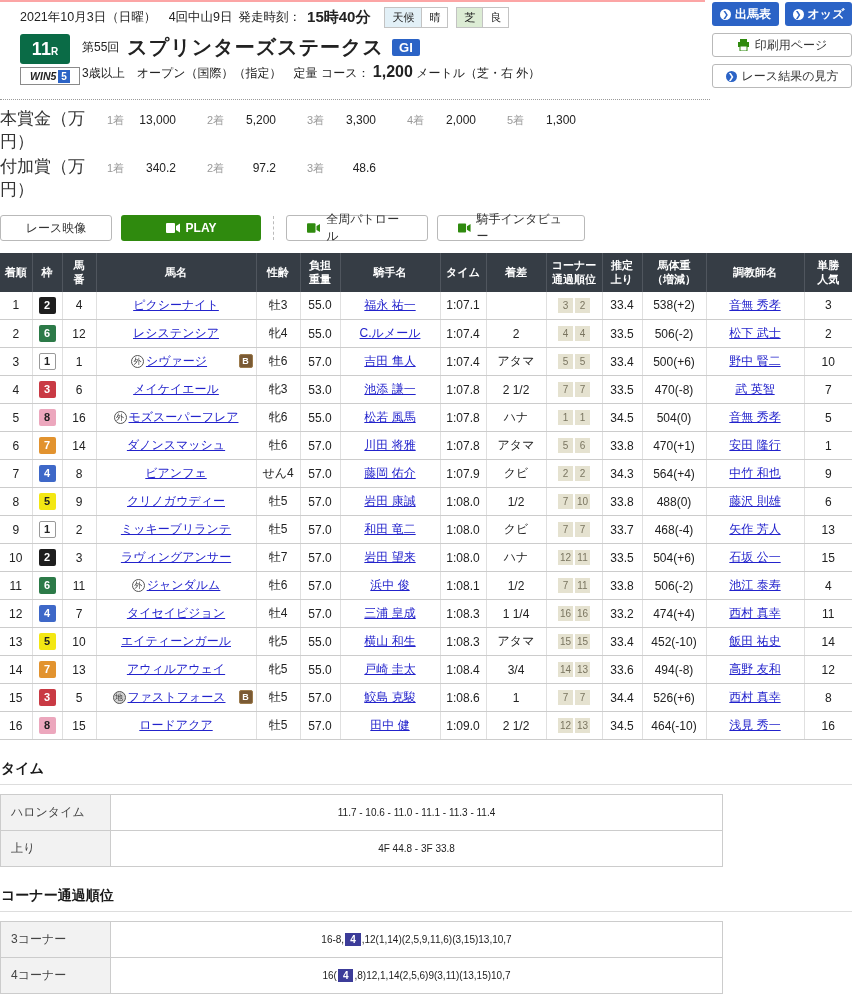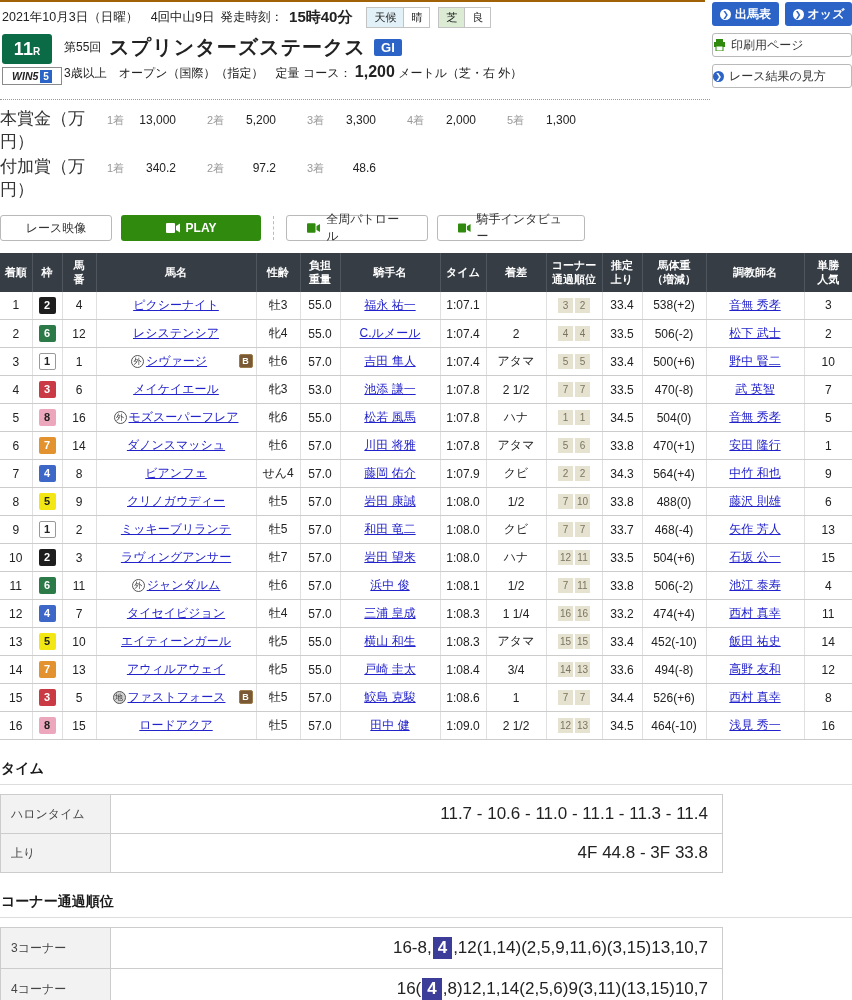--- a/index.html
+++ b/index.html
@@ -6,37 +6,37 @@
   html,body { margin:0; padding:0; }
   body {
     width:852px; background:#fff; color:#222;
     font-family:"Liberation Sans","DejaVu Sans",sans-serif;
     font-size:12px;
   }
   a { color:#2323cc; text-decoration:underline; cursor:pointer; }
 
   
   .topbar { display:flex; justify-content:space-between; padding:0 0 2px 0; }
-  .main-col { width:705px; border-top:2px solid #a16207; padding:5px 0 0 2px;text-align:center; }
+  .main-col { width:705px; border-top:2px solid #fca5a5; padding:5px 0 0 20px;text-align:center; }
   .side-col { width:140px; padding-top:2px; }
   .date-row { display:flex; align-items:center; gap:6px; font-size:12.5px; color:#222; }
   .start-time { font-size:15px; font-weight:bold; }
   .wbox { display:inline-flex; border:1px solid #c3c3c3; margin-left:8px; font-size:11px; }
   .wbox span { padding:2px 7px; display:inline-block; }
   .wl  { background:#e2f0f7; }
   .wl2 { background:#dcecd4; }
   .wv  { background:#fff; border-left:1px solid #c3c3c3; }
   .blue-row { display:flex; gap:6px; }
   .btn-blue { flex:1; height:24px; background:#2b63c6; color:#fff; border-radius:3px;
     display:flex; align-items:center; justify-content:center; gap:4px;
     font-size:12px; font-weight:bold; cursor:pointer; }
   .ci { width:11px; height:11px; border-radius:50%; background:#fff; color:#2b63c6;
     font-size:8px; font-weight:bold; display:flex; align-items:center; justify-content:center; }
   .btn-white { width:100%; height:24px; margin-top:7px; background:#fff; border:1px solid #b9b9b9;
-    border-radius:3px; display:flex; align-items:center; justify-content:flex-start; gap:5px;
+    border-radius:3px; display:flex; align-items:center; justify-content:center; gap:5px;
     font-size:12px; cursor:pointer; color:#333; }
 
   
   .race-head { display:flex; gap:10px; margin-top:6px; }
   .badge-col { width:52px; }
   .rno { width:50px; height:30px; background:#0a6b46; color:#fff; border-radius:3px;
     display:flex; align-items:baseline; justify-content:center; font-weight:bold;
     font-size:18px; line-height:30px; }
   .rno small { font-size:10px; font-weight:bold; }
   .win5 { width:60px; height:18px; margin-top:3px; border:1px solid #8a8a8a;
@@ -102,21 +102,21 @@
     align-items:center; justify-content:center; margin-top:1px; }
   .cp { display:inline-block; min-width:15px; height:15px; line-height:15px; background:#e5e2d0;
     color:#7a7560; font-size:10px; margin:0 1px; padding:0 2px; }
 
   
   h3.sec { font-size:14px; font-weight:bold; margin:20px 0 0; padding:0 0 6px 1px;
     border-bottom:1px solid #ddd; color:#1a1a1a; }
   table.kv { width:723px; border-collapse:collapse; margin-top:9px; }
   table.kv th { width:110px; background:#f2f2f2; border:1px solid #ccc; font-weight:normal;
     text-align:left; padding:9px 10px; color:#444; font-size:12px; }
-  table.kv td { border:1px solid #ccc; padding:9px 14px; text-align:right; font-size:17px; }
+  table.kv td { border:1px solid #ccc; padding:9px 14px; text-align:center; font-size:10px; }
   .hl4 { display:inline-block; background:#3c3c99; color:#fff; font-weight:bold;
     padding:1px 5px; margin:0 1px; }
 
   
   h3.pay-h { font-size:15px; font-weight:bold; margin:26px 0 0; border-bottom:1px solid #ddd; }
   h3.pay-h span { display:inline-block; border-bottom:2px solid #4caf3f; padding:0 62px 7px 1px;
     margin-bottom:-1px; }
   .pay-wrap { display:flex; gap:9px; margin-top:10px; }
   table.pay { border-collapse:collapse; width:278px; font-size:12.5px; flex:1; }
   table.pay td { border:1px solid #c9c9c9; height:28px; padding:0 8px; background:#fff; }

